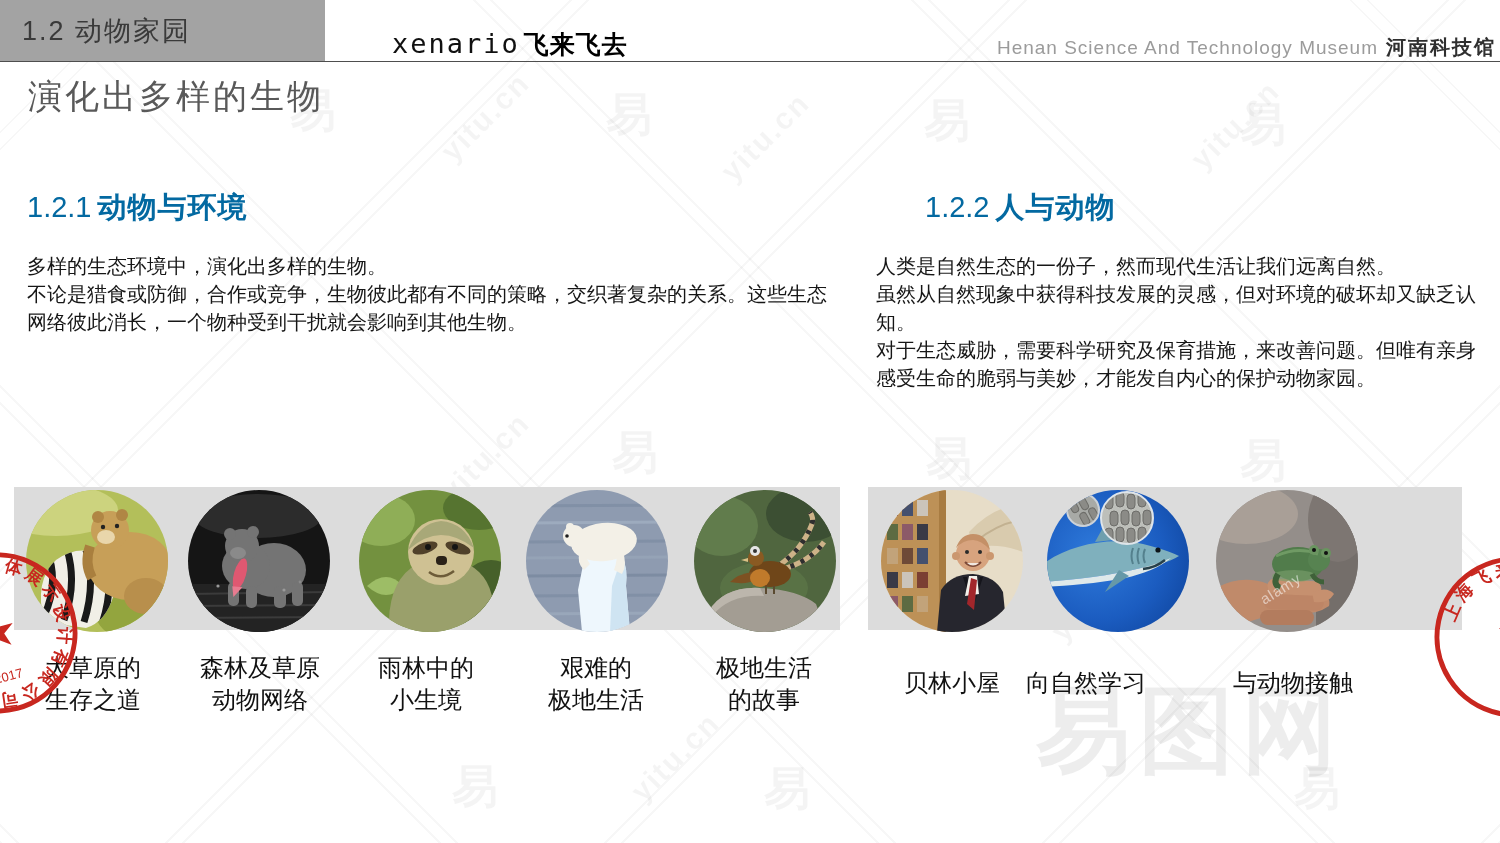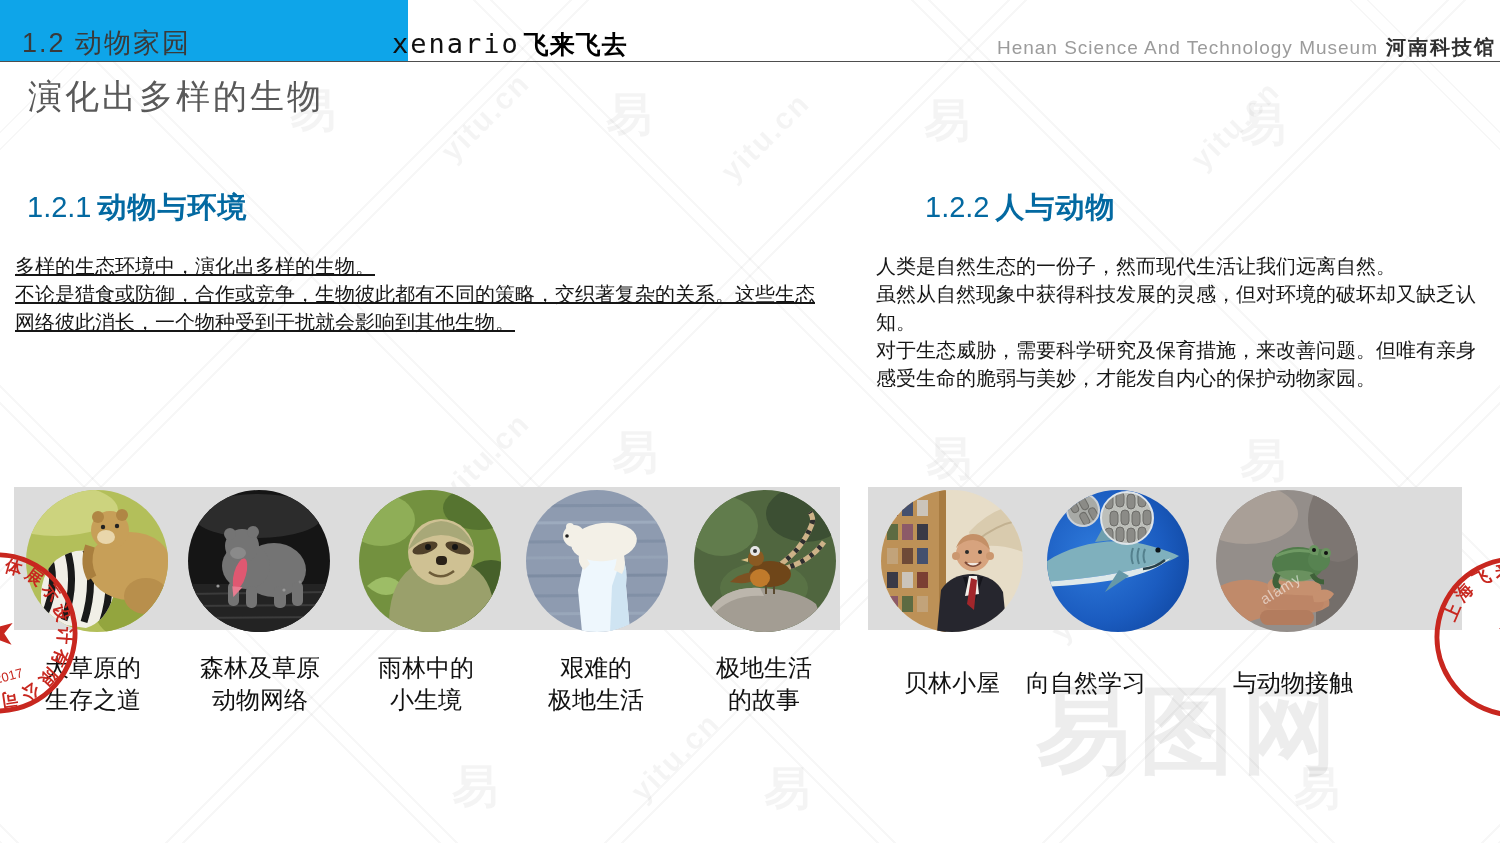--- a/index.html
+++ b/index.html
@@ -10,39 +10,39 @@
   .wm-lines{position:absolute;inset:0;pointer-events:none;
     background-image:
       repeating-linear-gradient(45deg, rgba(0,0,0,0.030) 0 2px, transparent 2px 12px, rgba(0,0,0,0.030) 12px 14px, transparent 14px 310px),
       repeating-linear-gradient(-45deg, rgba(0,0,0,0.030) 0 2px, transparent 2px 12px, rgba(0,0,0,0.030) 12px 14px, transparent 14px 310px);}
   .wm{position:absolute;pointer-events:none;user-select:none;color:rgba(0,0,0,0.045);}
   .wm-url{font-size:30px;font-weight:700;letter-spacing:2px;transform:rotate(-45deg);}
   .wm-yi{font-size:46px;font-weight:700;}
   .wm-big{font-size:95px;font-weight:700;letter-spacing:8px;color:rgba(0,0,0,0.07);margin-left:16px;}
 
   
-  .header-bar{position:absolute;left:0;top:0;width:408px;height:61px;background:#0ea5e9;
-              display:flex;align-items:flex-end;}
+  .header-bar{position:absolute;left:0;top:0;width:325px;height:61px;background:#a3a3a3;
+              display:flex;align-items:center;}
   .header-bar .txt{margin-left:22px;font-size:27px;color:#3a3a3a;letter-spacing:2px;}
   .header-rule{position:absolute;left:0;top:61px;width:1500px;height:1px;background:#4e4e4e;}
   .logo{position:absolute;left:392px;top:28px;display:flex;align-items:baseline;justify-content:center;}
   .logo .en{font-family:"DejaVu Sans Mono","Liberation Mono",monospace;font-size:27px;
             letter-spacing:2px;color:#101010;}
   .logo .cn{font-size:25px;font-weight:800;color:#000;margin-left:4px;letter-spacing:1px;}
   .org{position:absolute;right:4px;top:34px;font-size:19px;color:#9b9b9b;letter-spacing:1px;white-space:nowrap;margin-left:36px;}
   .org .cn{color:#2f2f2f;font-weight:700;font-size:20px;margin-left:8px;letter-spacing:2px;}
 
   .page-title{position:absolute;left:28px;top:74px;font-size:34px;color:#595959;letter-spacing:3px;}
 
   
   .sec-heading{position:absolute;font-size:29px;color:#0369a1;}
   .sec-heading .t{font-weight:700;margin-left:6px;letter-spacing:1px;}
   #h1{left:27px;top:188px;} #h2{left:925px;top:188px;}
   .sec-body{position:absolute;font-size:20px;line-height:1.40;color:#161616;white-space:pre-line;}
-  #b1{left:15px;top:252px;width:800px;text-decoration:underline;}
+  #b1{left:27px;top:252px;width:800px;}
   #b2{left:876px;top:252px;width:602px;}
 
   
   .band{position:absolute;top:487px;height:143px;background:#dcdcdc;}
   #band-left{left:14px;width:826px;}
   #band-right{left:868px;width:594px;}
   .photo{position:absolute;top:490px;width:142px;height:142px;border-radius:50%;overflow:hidden;}
   .photo svg{display:block;width:100%;height:100%;}
   .caption{position:absolute;font-size:24px;line-height:1.32;color:#111;text-align:center;
            white-space:pre-line;width:220px;transform:translateX(-50%);}

